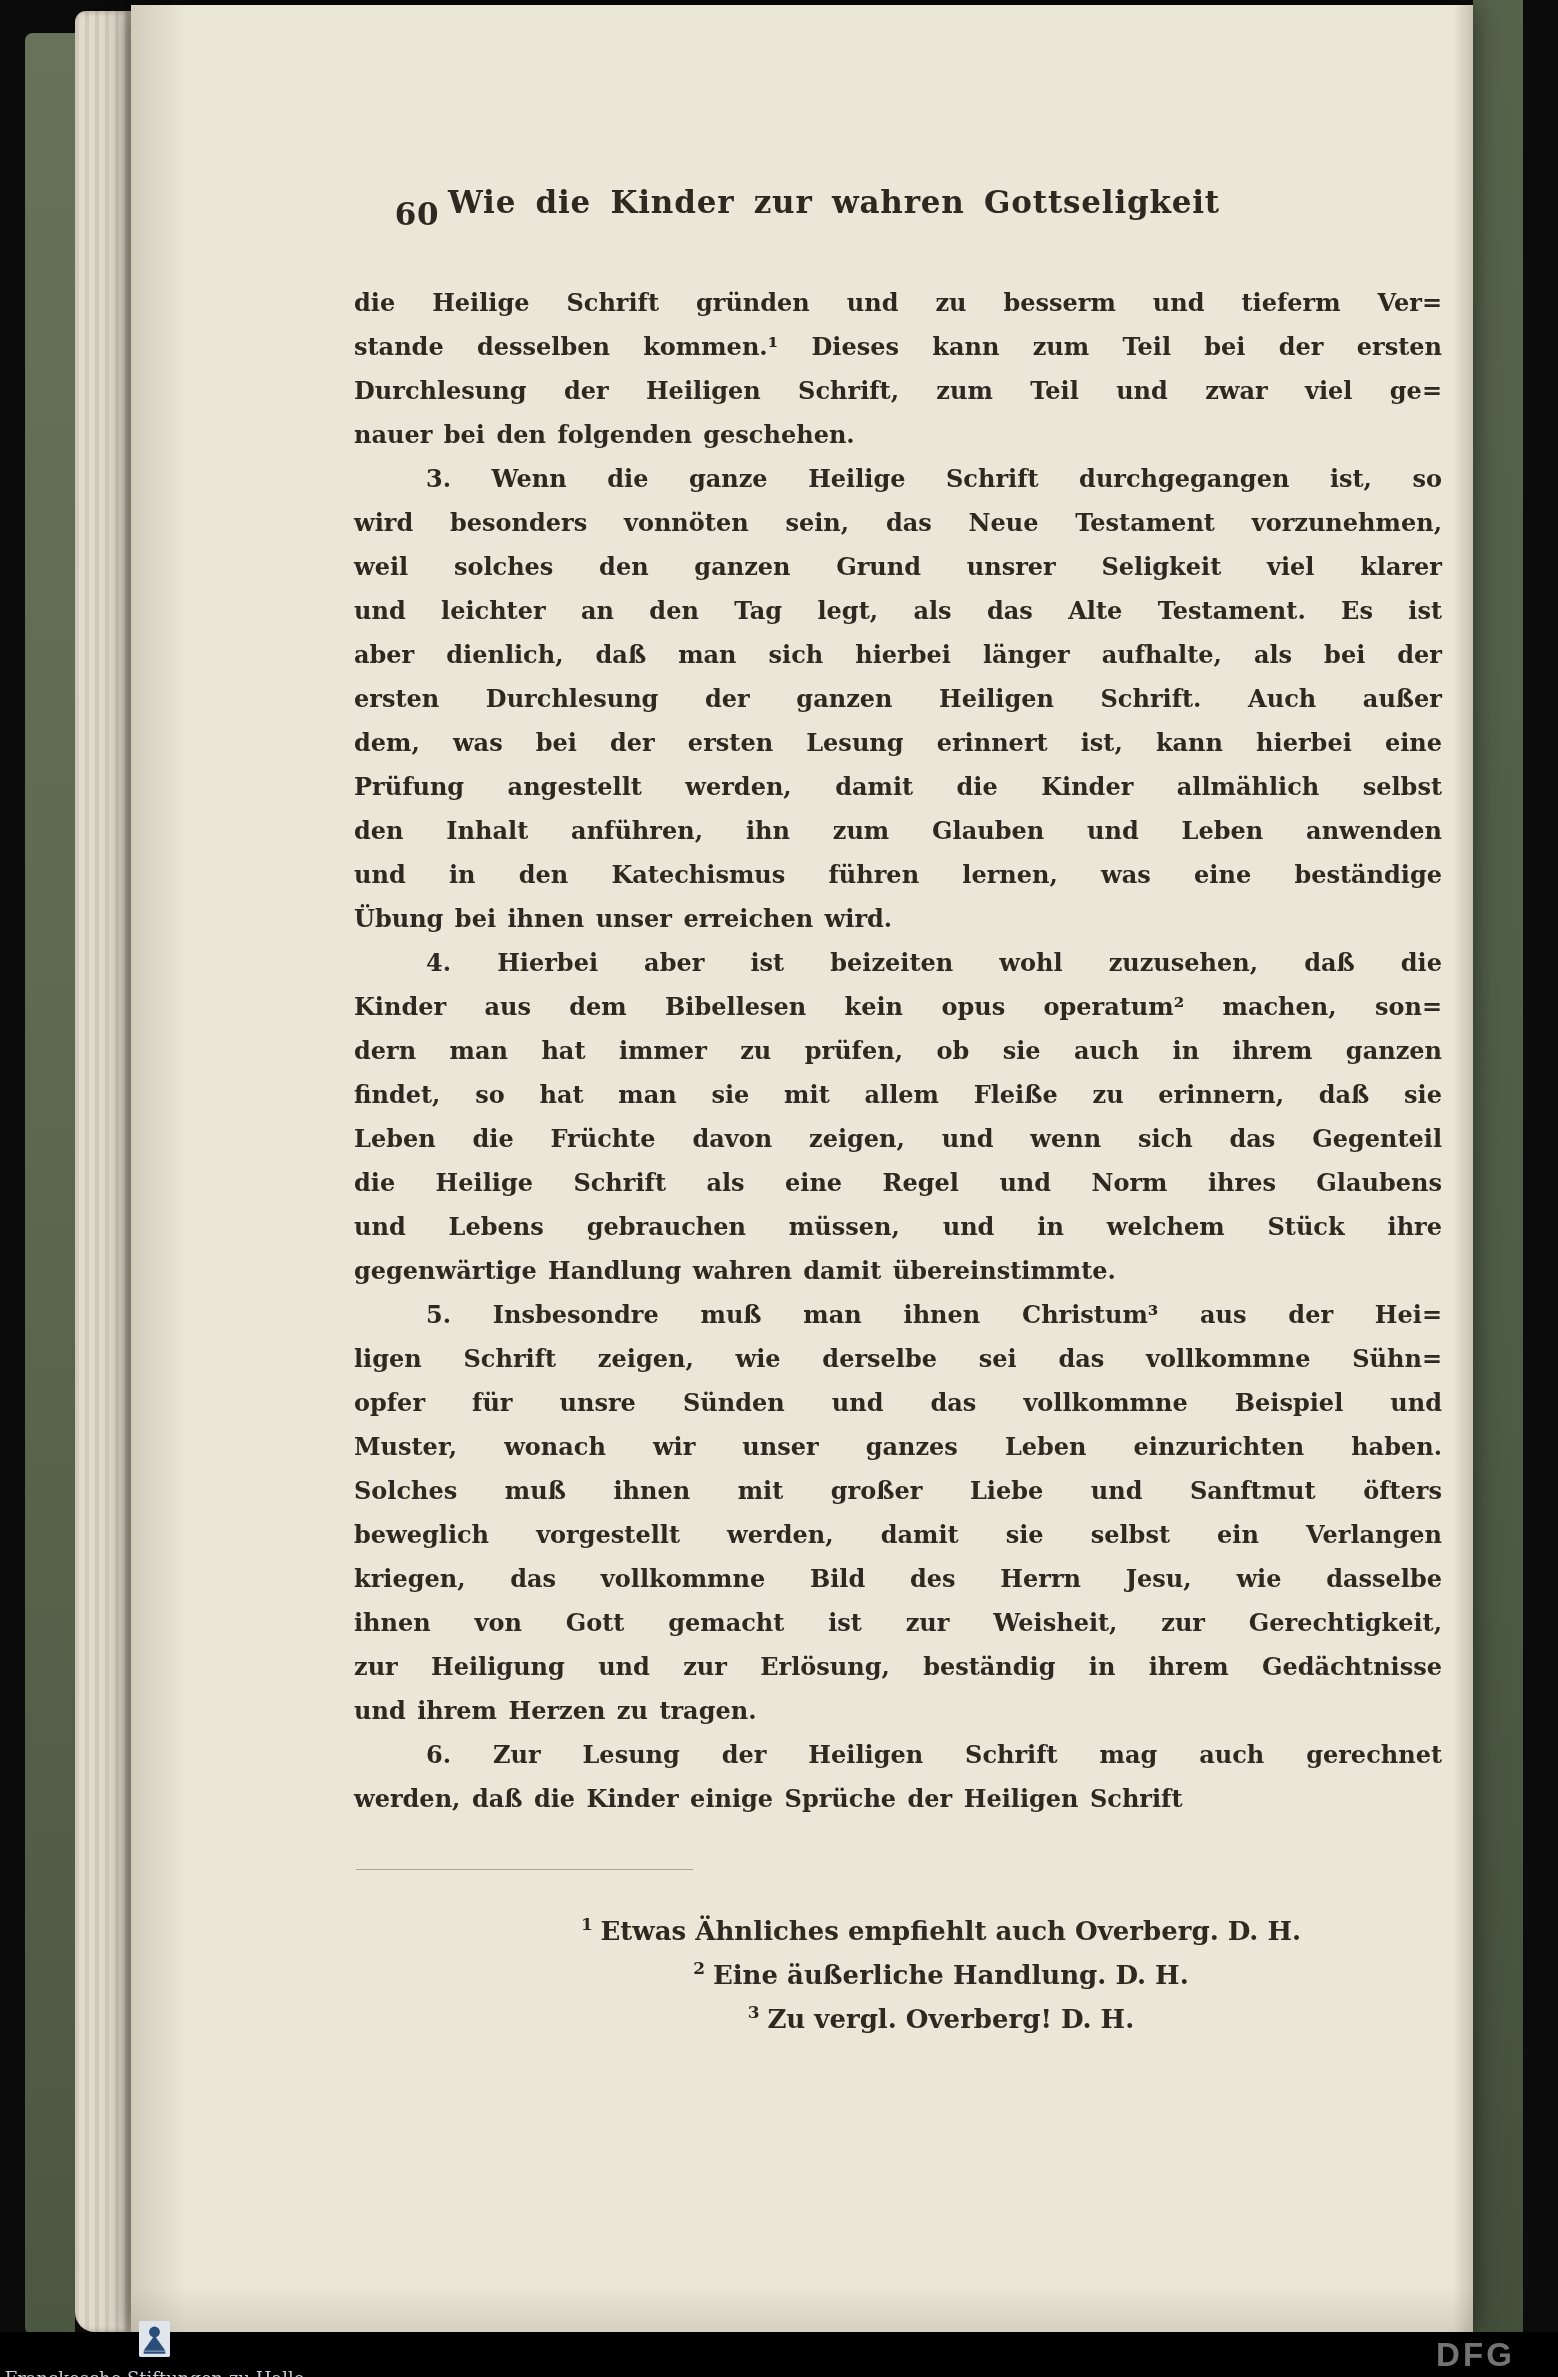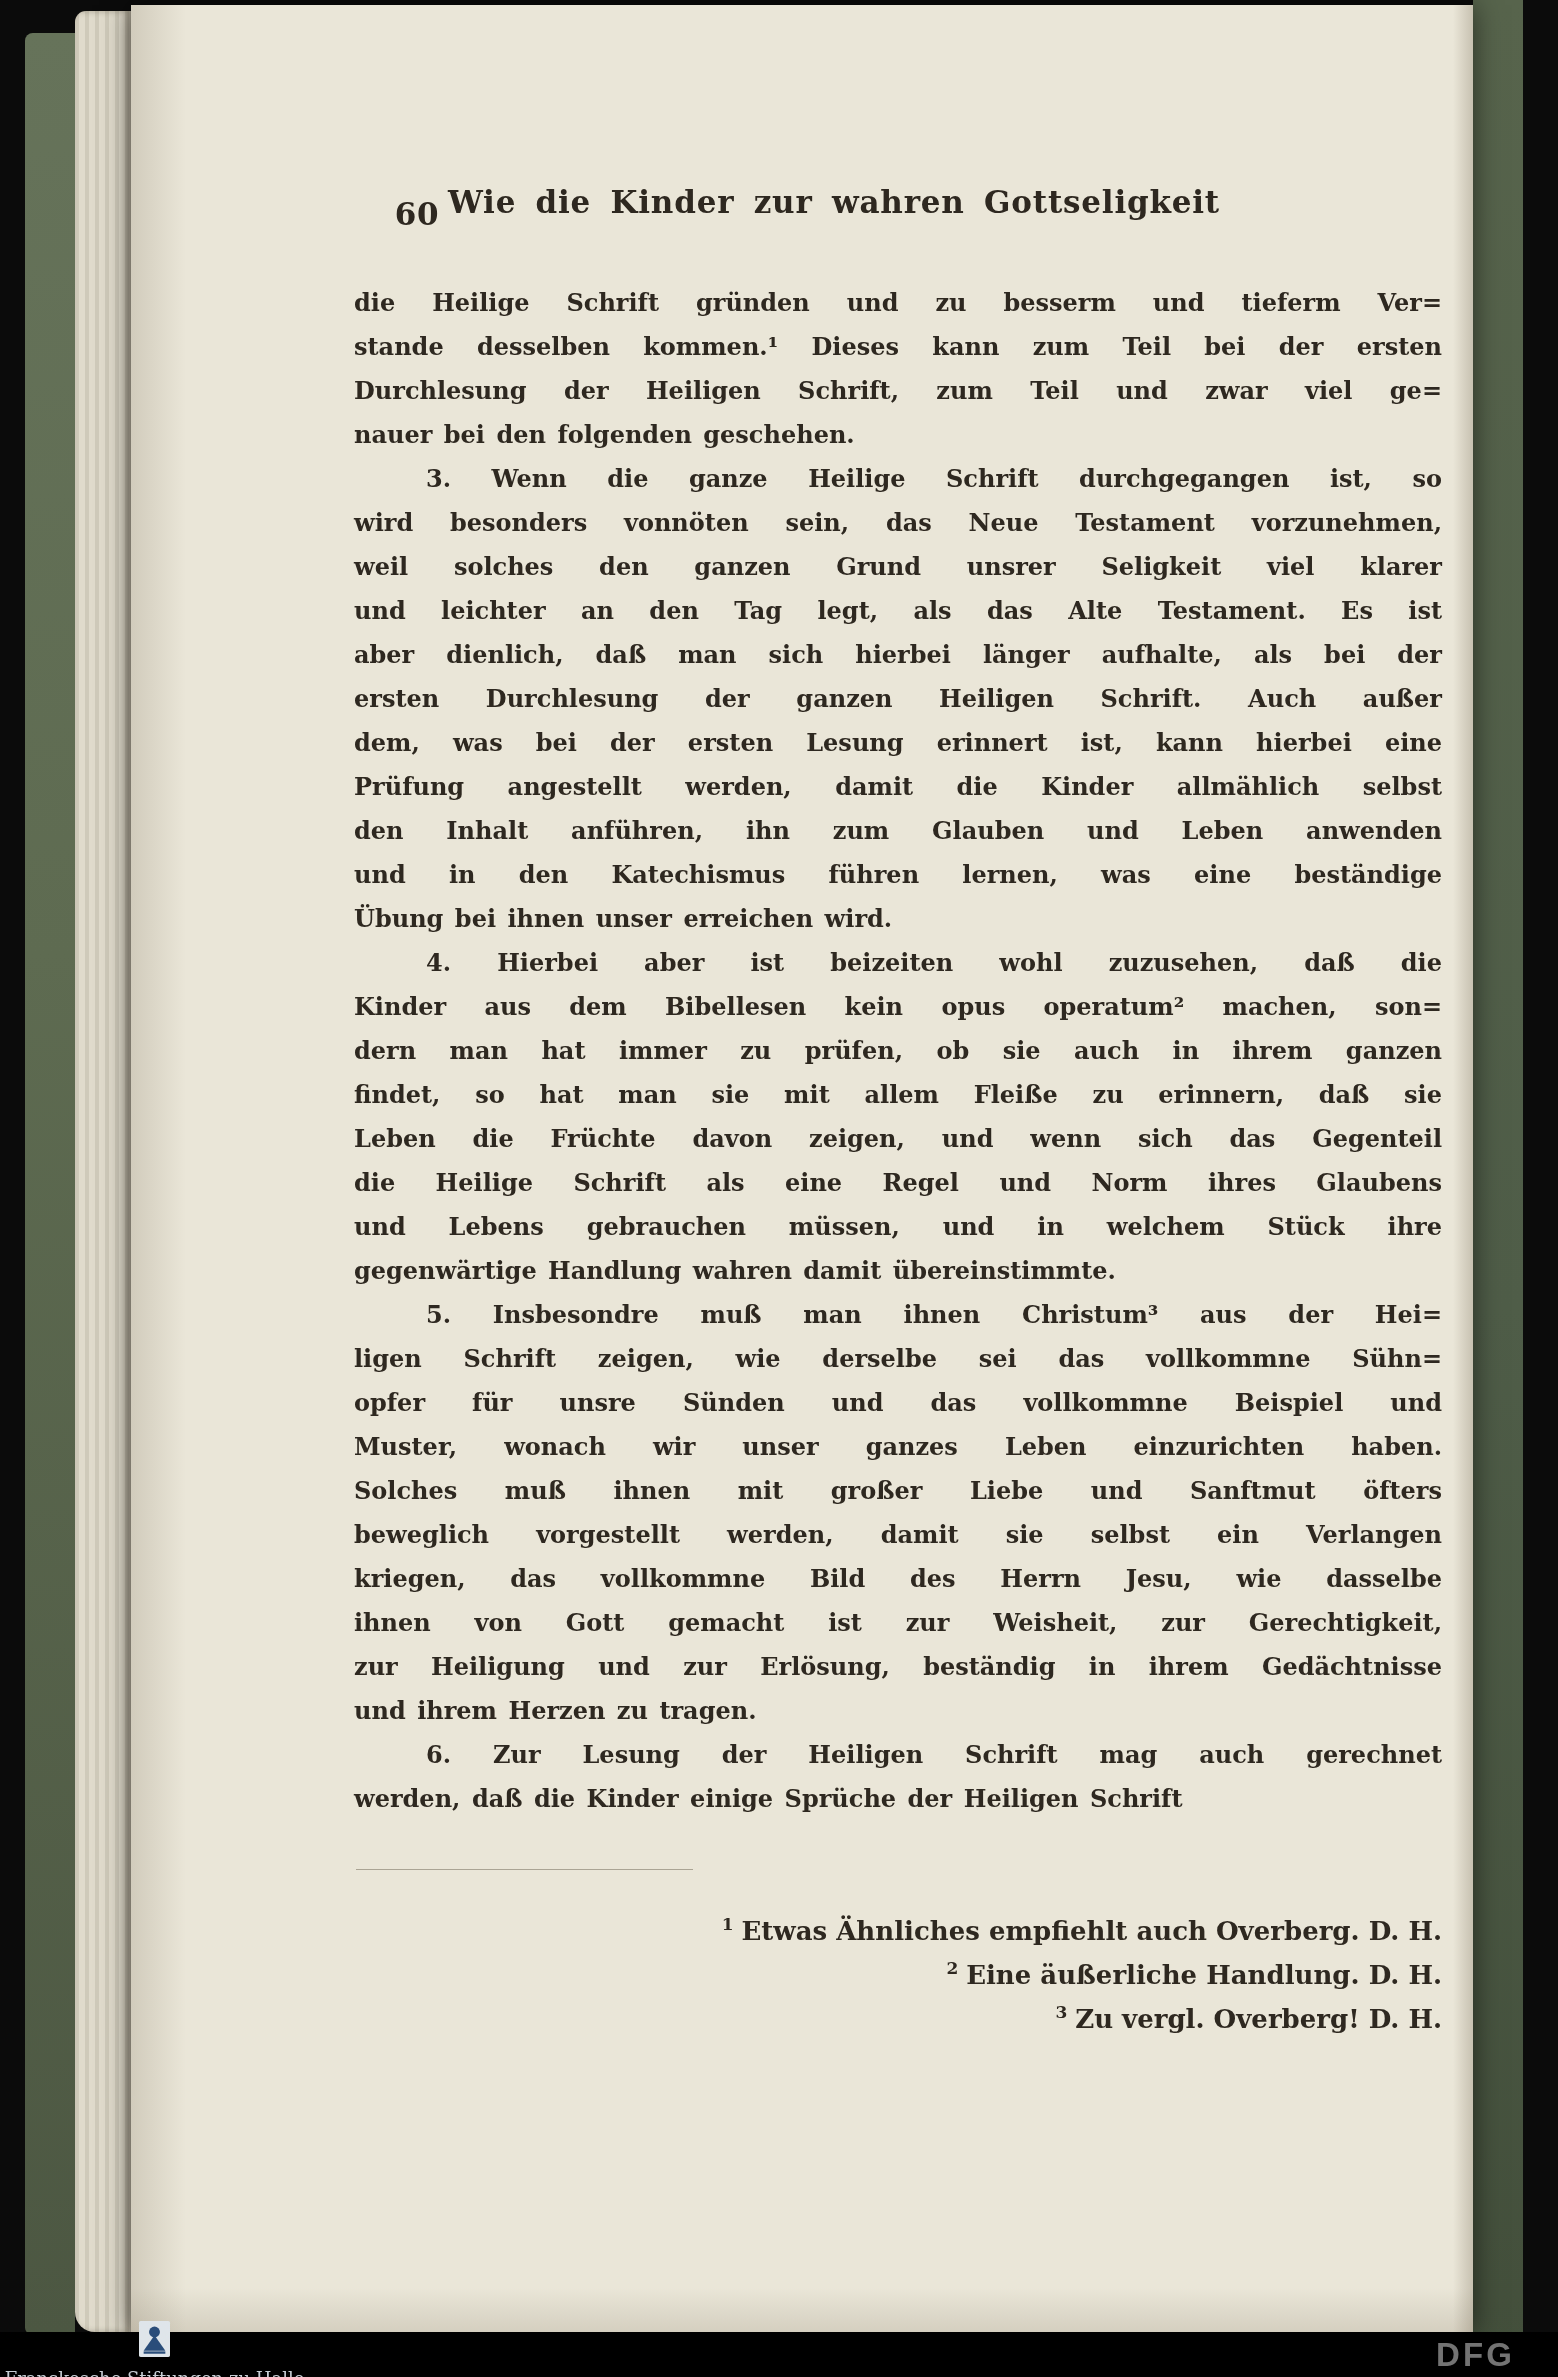--- a/index.html
+++ b/index.html
@@ -86,21 +86,21 @@
     width: 337px; height: 1.6px;
     background: #aaa494;
     margin: 48px 0 36px 1.6px;
   }
   .footnotes {
     font-size: 26px;
     font-weight: bold;
     line-height: 37px;
     padding-left: 86px;
   }
-  .footnote-line { text-align: right; }
+  .footnote-line { text-align: center; }
   .footnote-line .fn-mark { vertical-align: super; font-size: 17px; margin-right: 7.8px; }
 
   
   .bottom-bar {
     position: absolute; left: 0; bottom: 0;
     width: 1559px; height: 45px;
     background: #000;
     display: flex; align-items: center; justify-content: space-between;
     box-sizing: border-box;
     padding: 0 44px 0 4.7px;

